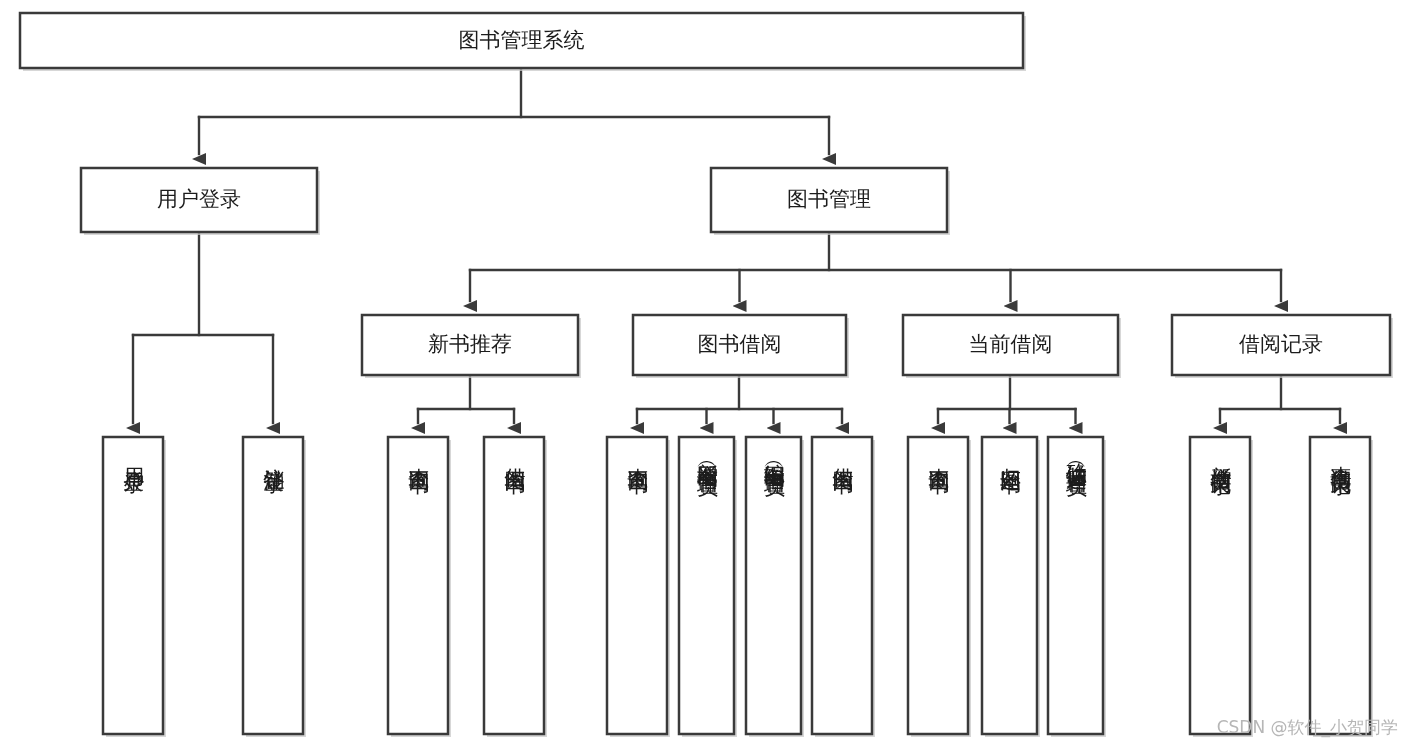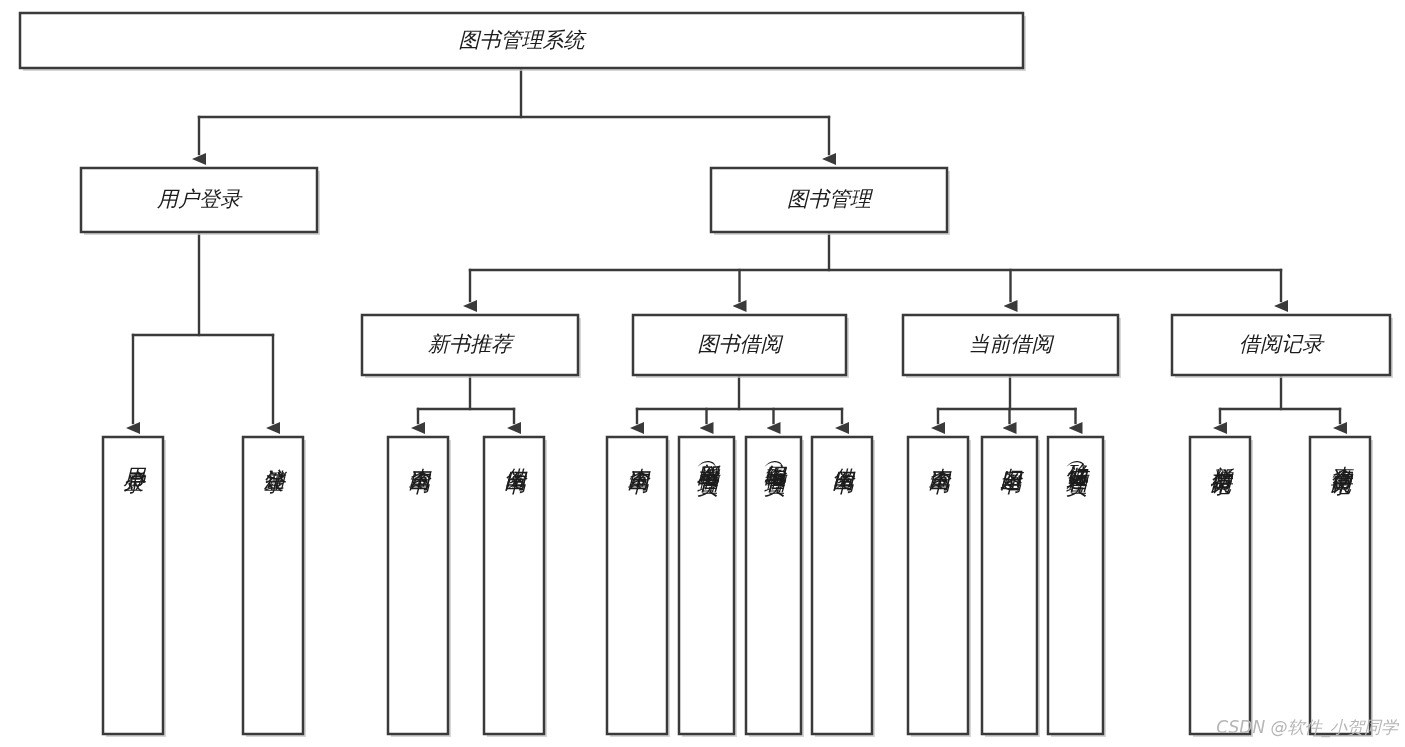--- a/index.html
+++ b/index.html
@@ -14,21 +14,20 @@
     position: relative;
     overflow: hidden;
     font-family: "DejaVu Sans", "Liberation Sans", sans-serif;
   }
   #diagram-root {
     position: absolute;
     top: 0;
     left: 0;
     width: 1405px;
     height: 747px;
-    font-style: italic;
   }
   svg.diagram-canvas {
     display: block;
     width: 1405px;
     height: 747px;
     background: #ffffff;
   }
   .node-box {
     fill: #ffffff;
     stroke: #3a3a3a;

